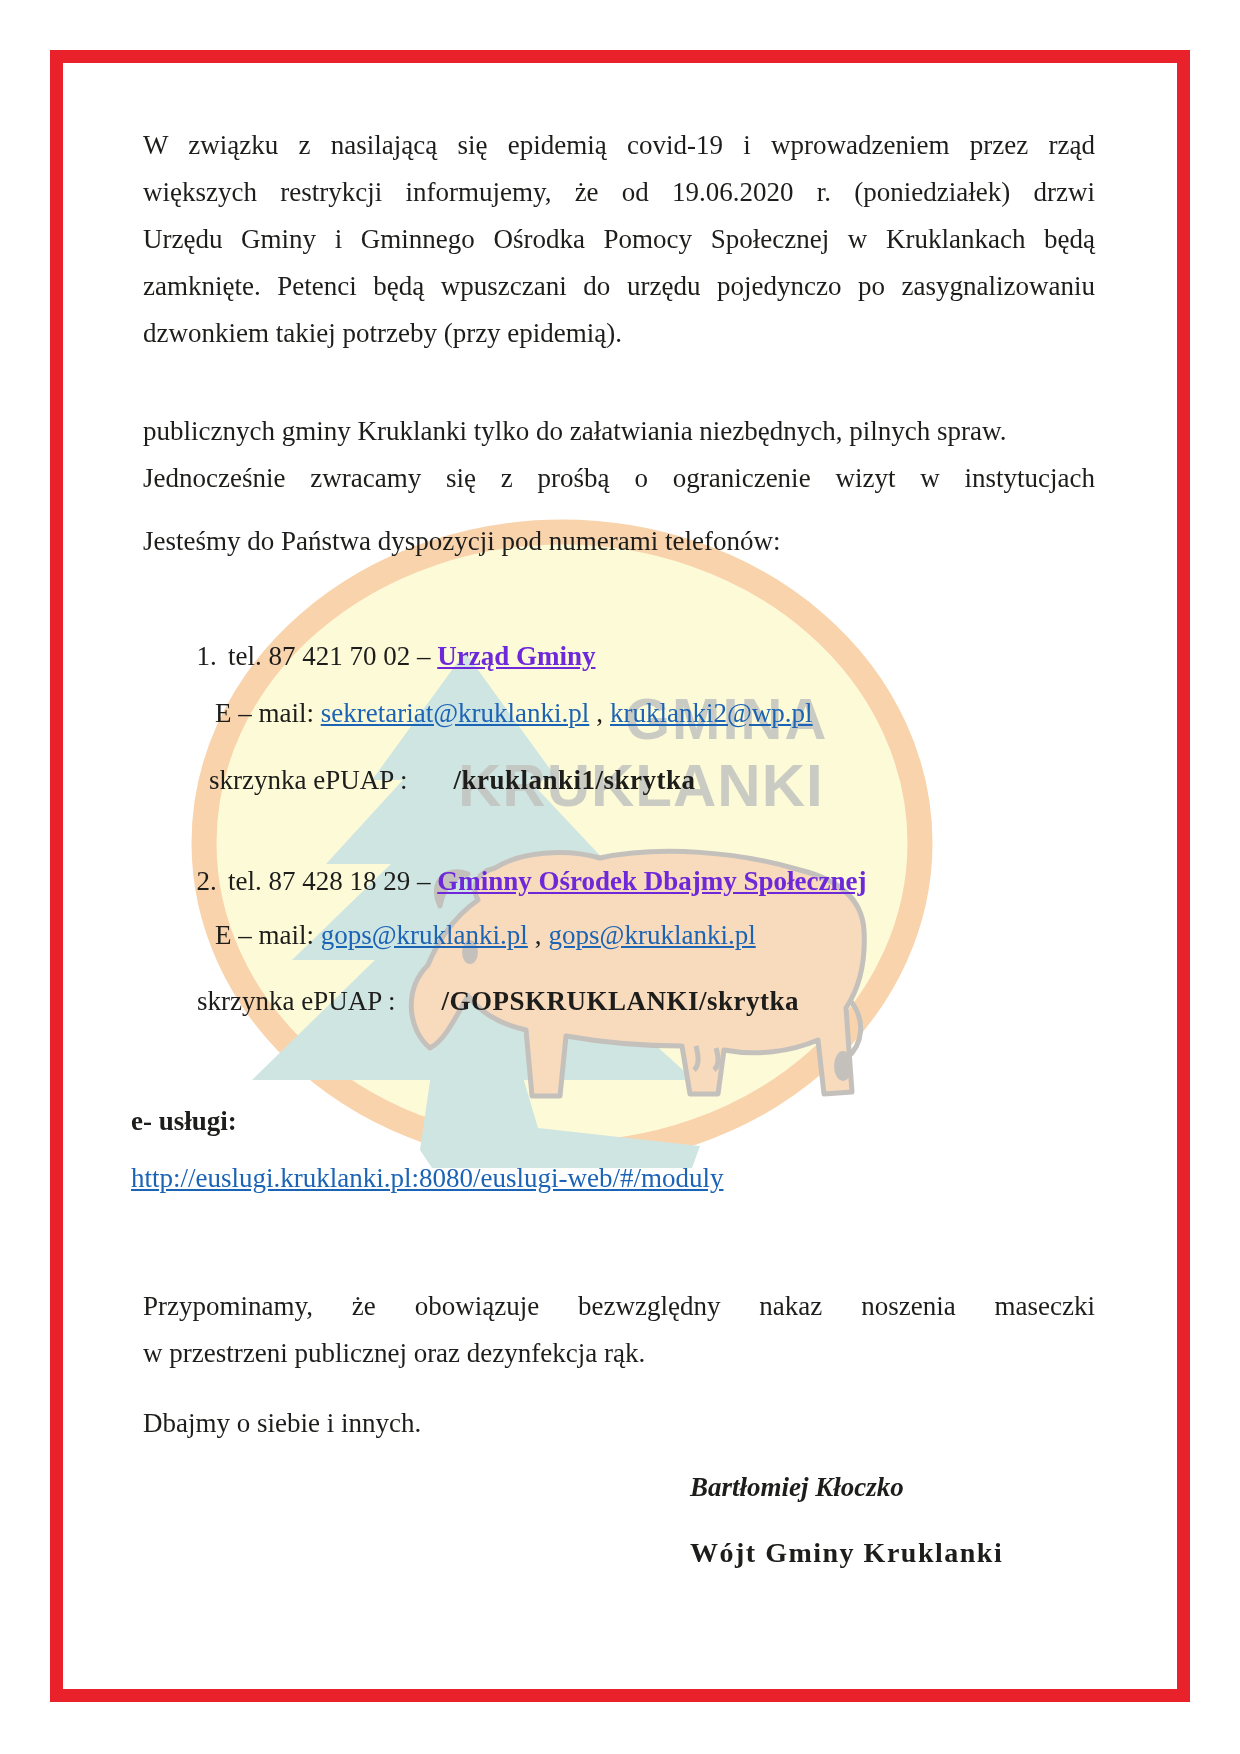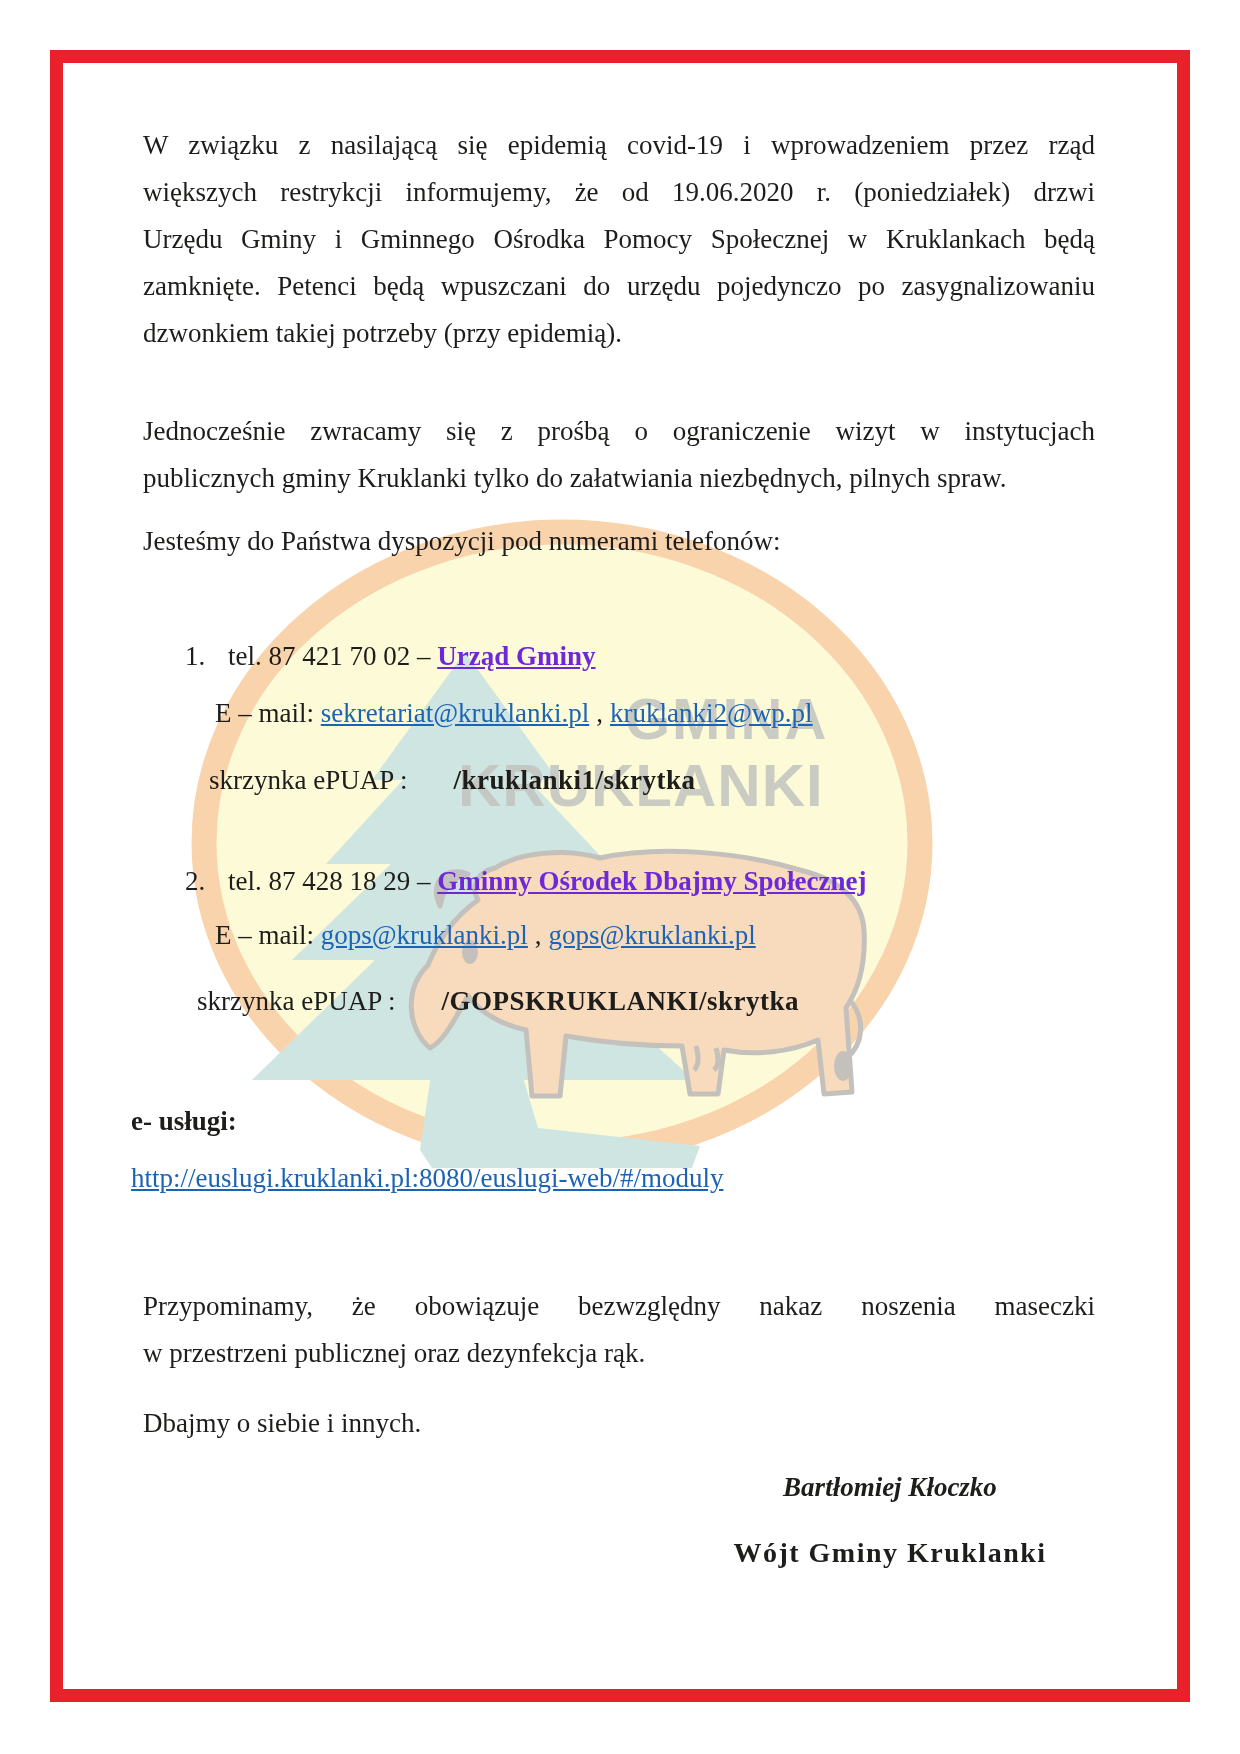--- a/index.html
+++ b/index.html
@@ -10,31 +10,31 @@
     overflow:hidden;
     font-family:"Liberation Serif","DejaVu Serif",serif;
     color:#1d1d1b;
   }
   .watermark{position:absolute;left:0;top:0;width:1240px;height:1754px;z-index:0;}
   .frame{
     position:absolute;left:50px;top:50px;right:50px;bottom:52px;
     border:13px solid #e8212b;z-index:2;pointer-events:none;
   }
   .content{position:absolute;left:0;top:0;width:1240px;height:1680px;z-index:1;}
-  .abs{position:absolute;font-size:27px;line-height:47px;white-space:nowrap;}
+  .abs{position:absolute;font-size:27px;line-height:47px;white-space:nowrap;text-align:center;}
   .block{position:absolute;font-size:27px;line-height:47px;width:952px;left:143px;}
   .pline{display:block;}
   .jline{text-align:justify;text-align-last:justify;}
   .num{display:inline-block;width:43px;}
   .office{font-weight:bold;text-decoration:underline;color:#6d28d9;}
   .link{color:#1b63b5;text-decoration:underline;cursor:pointer;}
   .sep{margin:0 7px;color:#1d1d1b;}
   .epuap{font-weight:bold;margin-left:46px;letter-spacing:.5px;}
   .bold{font-weight:bold;}
-  .sig-box{position:absolute;left:690px;width:400px;text-align:center;}
+  .sig-box{position:absolute;left:690px;width:400px;}
   .sig-name{font-size:27px;font-style:italic;font-weight:bold;}
   .sig-title{font-size:28px;font-weight:bold;letter-spacing:1.5px;}
 </style>
 </head>
 <body>
 
 <div class="page">
 
   <svg class="watermark" viewBox="0 0 1240 1754" aria-hidden="true">
     <ellipse cx="562" cy="843" rx="358" ry="311" stroke-width="25" fill="#fdfad7" stroke="#f9d3ab"></ellipse>
@@ -69,22 +69,22 @@
 
     <div class="block" style="top:122px">
       <span class="pline jline">W związku z nasilającą się epidemią covid-19 i wprowadzeniem przez rząd</span>
       <span class="pline jline">większych restrykcji informujemy, że od 19.06.2020 r. (poniedziałek) drzwi</span>
       <span class="pline jline">Urzędu Gminy i Gminnego Ośrodka Pomocy Społecznej w Kruklankach będą</span>
       <span class="pline jline">zamknięte. Petenci będą wpuszczani do urzędu pojedynczo po zasygnalizowaniu</span>
       <span class="pline">dzwonkiem takiej potrzeby (przy epidemią).</span>
     </div>
 
     <div class="block" style="top:408px">
+      <span class="pline">publicznych gminy Kruklanki tylko do załatwiania niezbędnych, pilnych spraw.</span>
       <span class="pline jline">Jednocześnie zwracamy się z prośbą o ograniczenie wizyt w instytucjach</span>
-      <span class="pline">publicznych gminy Kruklanki tylko do załatwiania niezbędnych, pilnych spraw.</span>
     </div>
 
     <div class="abs" style="top:518px;left:143px">Jesteśmy do Państwa dyspozycji pod numerami telefonów:</div>
 
     <div class="abs" style="top:633px;left:185px">
       <span class="num">1.</span><span>tel. 87 421 70 02 – </span><span class="office">Urząd Gminy</span>
     </div>
     <div class="abs" style="top:690px;left:215px">
       <span>E – mail: </span><a class="link">sekretariat@kruklanki.pl</a><span class="sep">,</span><a class="link">kruklanki2@wp.pl</a>
     </div>

